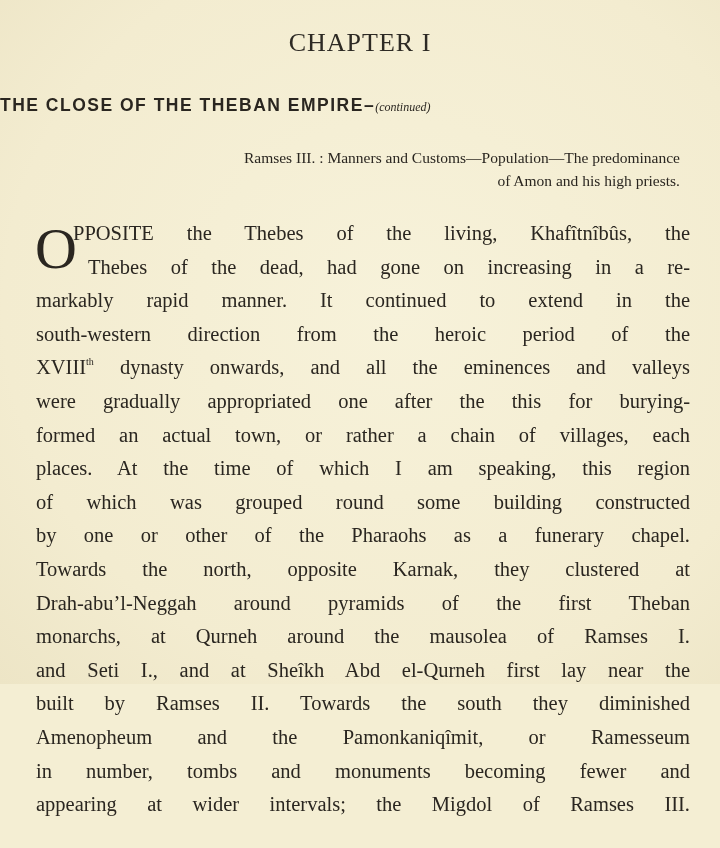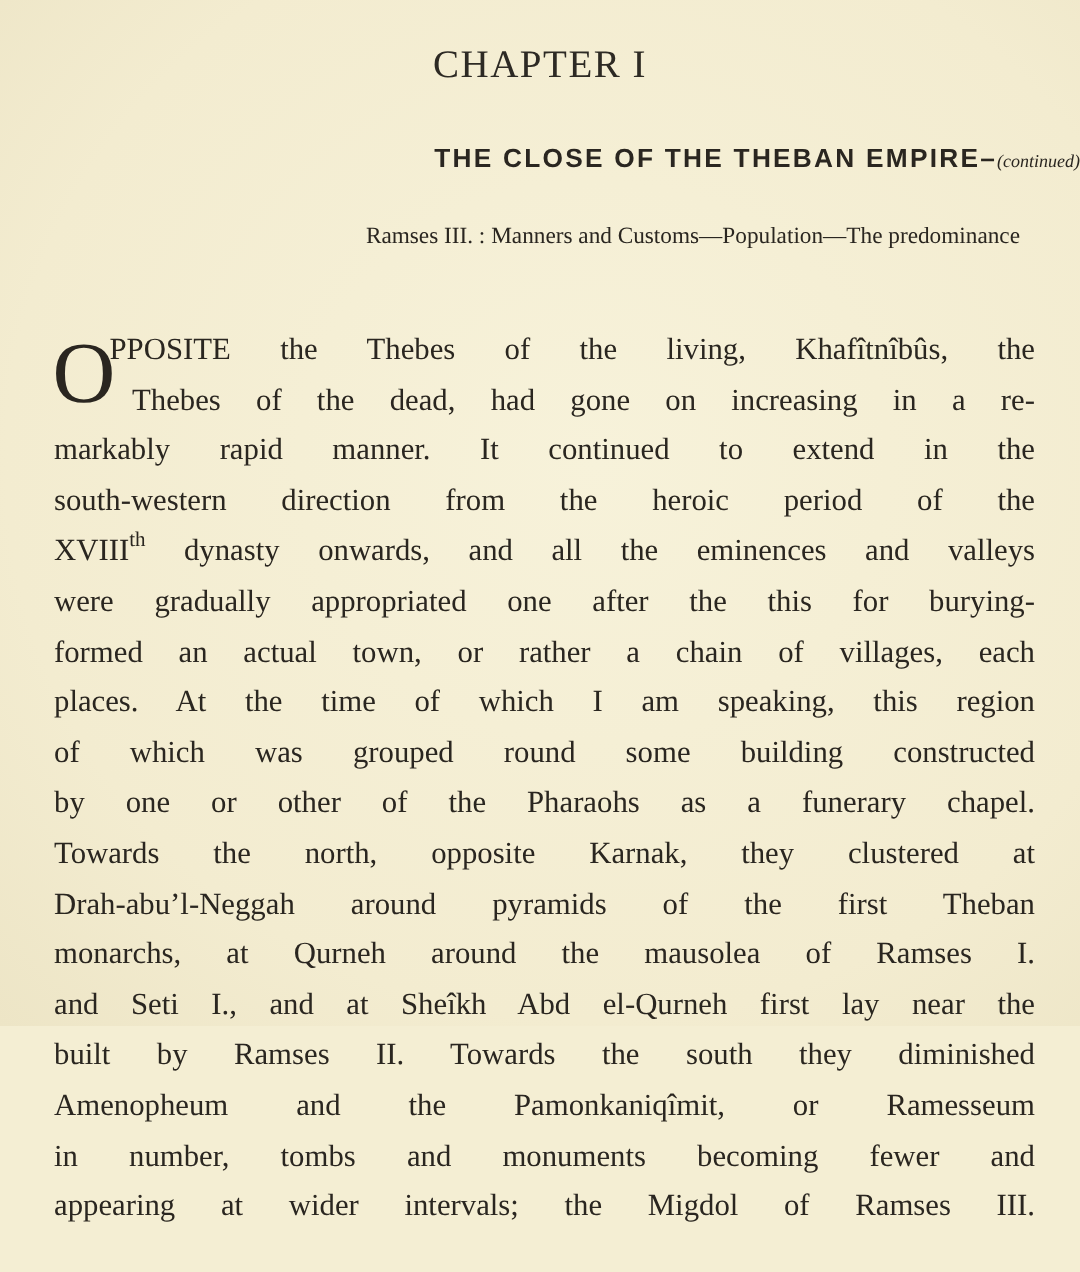--- a/index.html
+++ b/index.html
@@ -31,21 +31,21 @@
       font-family: "Liberation Serif", "DejaVu Serif", serif;
       font-size: 26px;
       letter-spacing: 1px;
       color: #2d2a24;
     }
     .section-title {
       position: absolute;
       top: 95px;
       left: 0;
       width: 720px;
-      text-align: right;
+      text-align: left;
       font-family: "Liberation Sans", "DejaVu Sans", sans-serif;
       font-weight: bold;
       font-size: 17.5px;
       letter-spacing: 1.5px;
       color: #2a2620;
     }
     .section-title .cont {
       font-family: "Liberation Serif", serif;
       font-style: italic;
       font-weight: normal;
@@ -99,36 +99,37 @@
       color: #2a2620;
     }
     .after-dropcap {
       display: block;
       padding-left: 37px;
       text-align: justify;
       text-align-last: justify;
       white-space: nowrap;
     }
     sup {
-      font-size: 14px;
+      font-size: 10px;
       vertical-align: 9px;
       line-height: 0;
     }
   </style>
 </head>
 <body>
 
 <div class="page">
 
   <div class="chapter-title">CHAPTER I</div>
 
   <div class="section-title"><span>THE CLOSE OF THE THEBAN EMPIRE</span><span>–</span><span class="cont">(continued)</span></div>
 
   <div class="summary">
     <div>Ramses III. : Manners and Customs—Population—The predominance</div>
+    <div>of Amon and his high priests.</div>
   </div>
 
   <div class="body-text">
     <div class="line dropcap-line">
       <span class="dropcap">O</span>
       <span class="after-dropcap">PPOSITE the Thebes of the living, Khafîtnîbûs, the</span>
     </div>
     <span class="line indent">Thebes of the dead, had gone on increasing in a re-</span>
     <span class="line">markably rapid manner.  It continued to extend in the</span>
     <span class="line">south-western direction from the heroic period of the</span>

